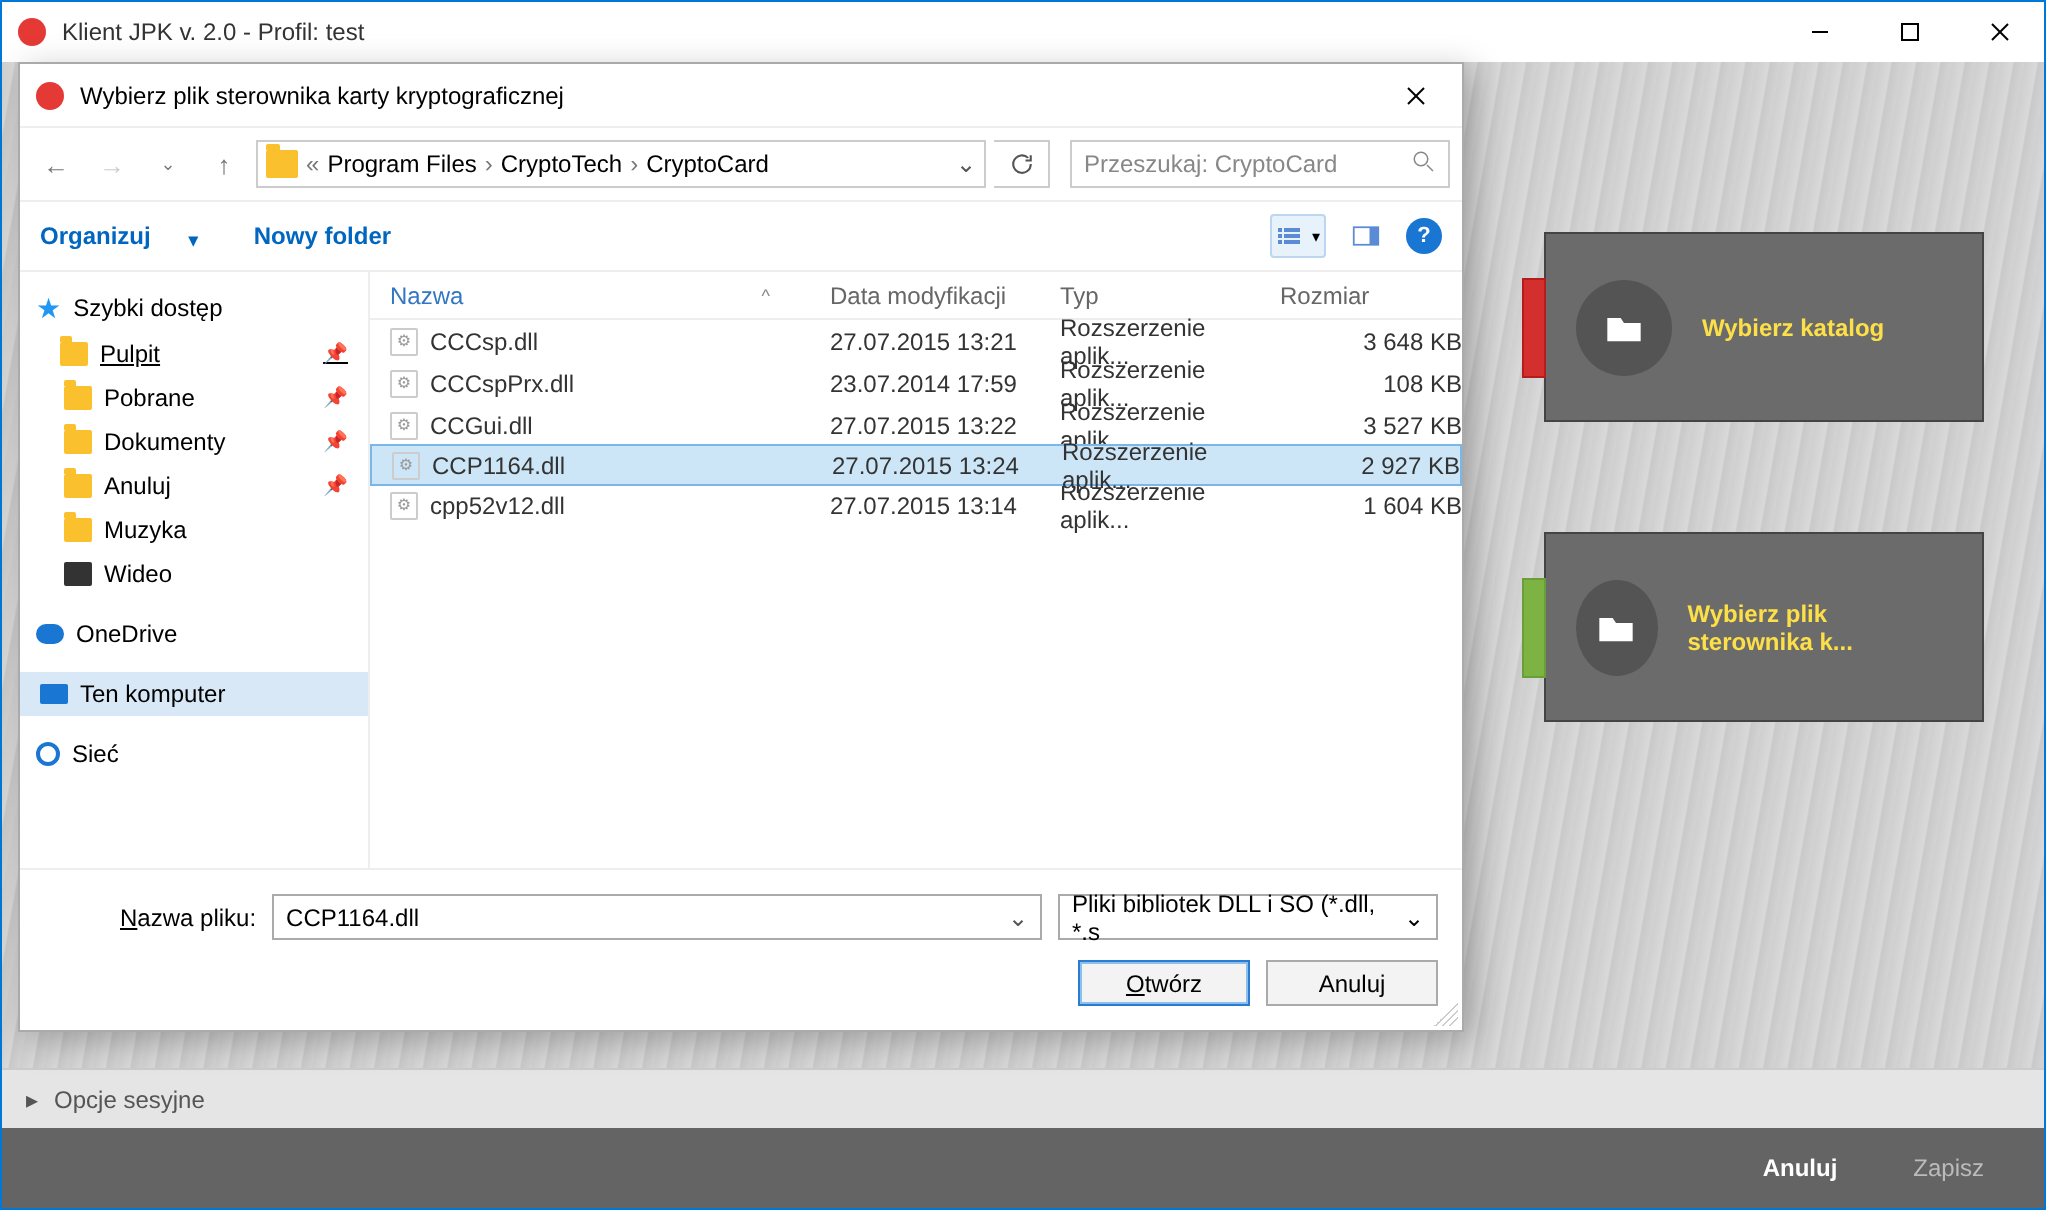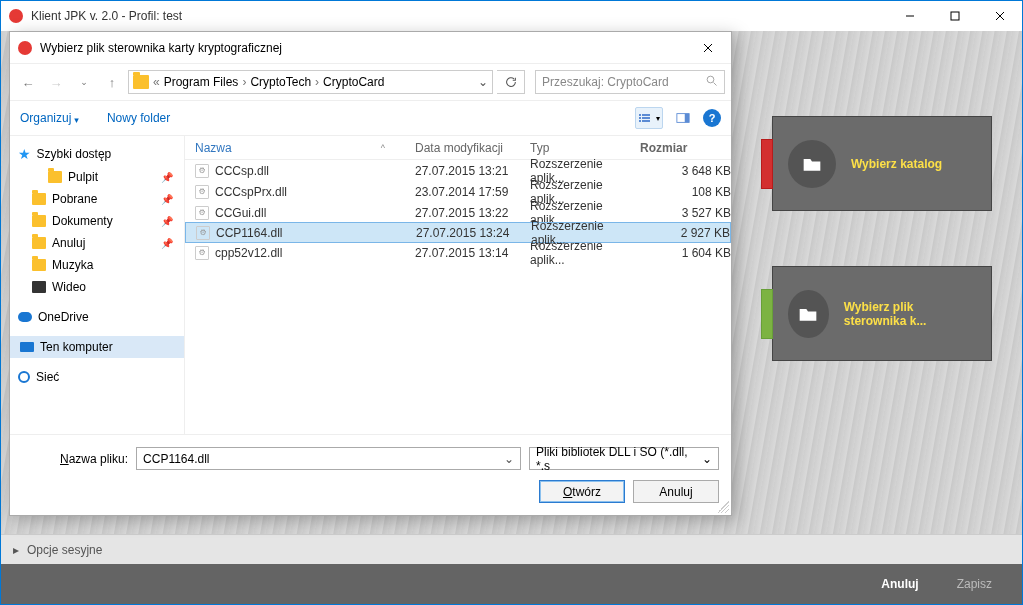--- a/index.html
+++ b/index.html
@@ -48,21 +48,21 @@
   .breadcrumb .folder-icon { width:16px; height:14px; background:#fbc02d; border-radius:1px; position:relative; }
   .breadcrumb .folder-icon::before { content:""; position:absolute; top:-3px; left:0; width:7px; height:3px; background:#fbc02d; border-radius:1px 1px 0 0; }
   .breadcrumb .chev { color:#777; }
   .breadcrumb .drop { margin-left:auto; color:#555; cursor:pointer; }
   .reload-btn { width:28px; height:24px; border:1px solid #ccc; border-left:none; display:flex; align-items:center; justify-content:center; cursor:pointer; margin-right:6px; }
   .search-box { width:190px; height:24px; border:1px solid #ccc; display:flex; align-items:center; padding:0 6px; color:#888; font-size:12px; gap:4px; }
   .search-box input { border:none; outline:none; flex:1; font-size:12px; color:#404040; }
   .search-box input::placeholder { color:#888; font-style: normal; }
 
   .fd-toolbar { height:36px; display:flex; align-items:center; padding:0 10px; gap:6px; border-top:1px solid #eee; border-bottom:1px solid #eee; }
-  .fd-toolbar .link { color:#0066c0; font-size:12px; cursor:pointer; display:flex; align-items:flex-end; gap:3px; }
+  .fd-toolbar .link { color:#0066c0; font-size:12px; cursor:pointer; display:flex; align-items:flex-end; gap:19px;font-weight:bold; }
   .fd-toolbar .spacer { flex:1; }
   .toolbar-icon { width:28px; height:22px; border:1px solid transparent; display:flex; align-items:center; justify-content:center; cursor:pointer; border-radius:2px; }
   .toolbar-icon.view { border-color:#bcd6ef; background:#e8f2fb; }
   .toolbar-icon.pane svg { width:14px; height:12px; }
   .help { width:18px; height:18px; border-radius:50%; background:#1976d2; color:#fff; display:flex; align-items:center; justify-content:center; font-size:11px; font-weight:bold; cursor:pointer; }
 
   .fd-main { flex:1; display:flex; overflow:hidden; }
   .sidebar { width:175px; border-right:1px solid #eee; padding:6px 0; }
   .sidebar .item { display:flex; align-items:center; gap:6px; padding:4px 10px; font-size:12px; cursor:pointer; }
   .sidebar .item .pin { margin-left:auto; color:#777; font-size:10px; }
@@ -75,21 +75,21 @@
   .screen { width:14px; height:10px; background:#1976d2; border-radius:1px; }
   .cloud { width:14px; height:10px; background:#1976d2; border-radius:5px; }
   .net { width:12px; height:12px; border:2px solid #1976d2; border-radius:50%; position:relative; }
 
   .listing { flex:1; display:flex; flex-direction:column; }
   .cols { display:flex; height:24px; align-items:center; border-bottom:1px solid #eee; font-size:12px; color:#666; }
   .col-name { width:230px; padding-left:10px; display:flex; align-items:center; gap:8px; color:#3277c0; }
   .col-name .sort { font-size:9px; color:#888; margin-left:auto; margin-right:30px; }
   .col-date { width:115px; }
   .col-type { width:110px; }
-  .col-size { flex:1; padding-right:10px;font-weight:bold; }
+  .col-size { flex:1; padding-right:10px; }
   .rows { }
   .row { display:flex; height:21px; align-items:center; font-size:12px; color:#333; cursor:pointer; }
   .row.selected { background:#cde6f7; border:1px solid #7ab6e8; height:21px; padding:0; margin:-1px 0; position:relative; z-index:1; }
   .row .c-name { width:230px; padding-left:10px; display:flex; align-items:center; gap:6px; }
   .row .c-date { width:115px; }
   .row .c-type { width:110px; }
   .row .c-size { flex:1; text-align:right; }
   .dll-icon { width:14px; height:14px; border:1px solid #ccc; border-radius:1px; display:flex; align-items:center; justify-content:center; color:#999; font-size:8px; }
 
   .fd-bottom { border-top:1px solid #eee; padding:12px 12px 12px 50px; }
@@ -240,21 +240,21 @@
         <div class="help">?</div>
       </div>
 
       <div class="fd-main">
 
         <div class="sidebar">
           <div class="hdr">
             <span class="star">★</span>
             <span>Szybki dostęp</span>
           </div>
-          <div class="item" style="padding-left:38px;">
+          <div class="item" style="padding-left:20px;text-decoration:underline;">
             <span class="yellowf"></span>
             <span>Pulpit</span>
               <span class="pin">📌</span>
           </div>
           <div class="item" style="padding-left:22px;">
             <span class="yellowf"></span>
             <span>Pobrane</span>
               <span class="pin">📌</span>
           </div>
           <div class="item" style="padding-left:22px;">

